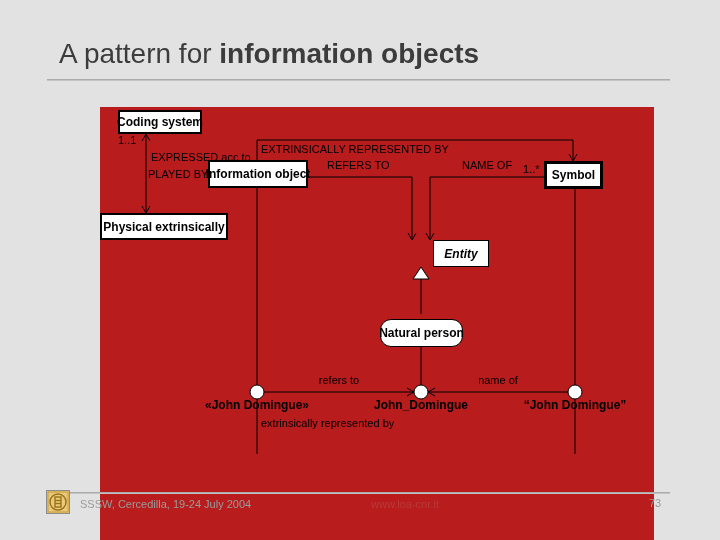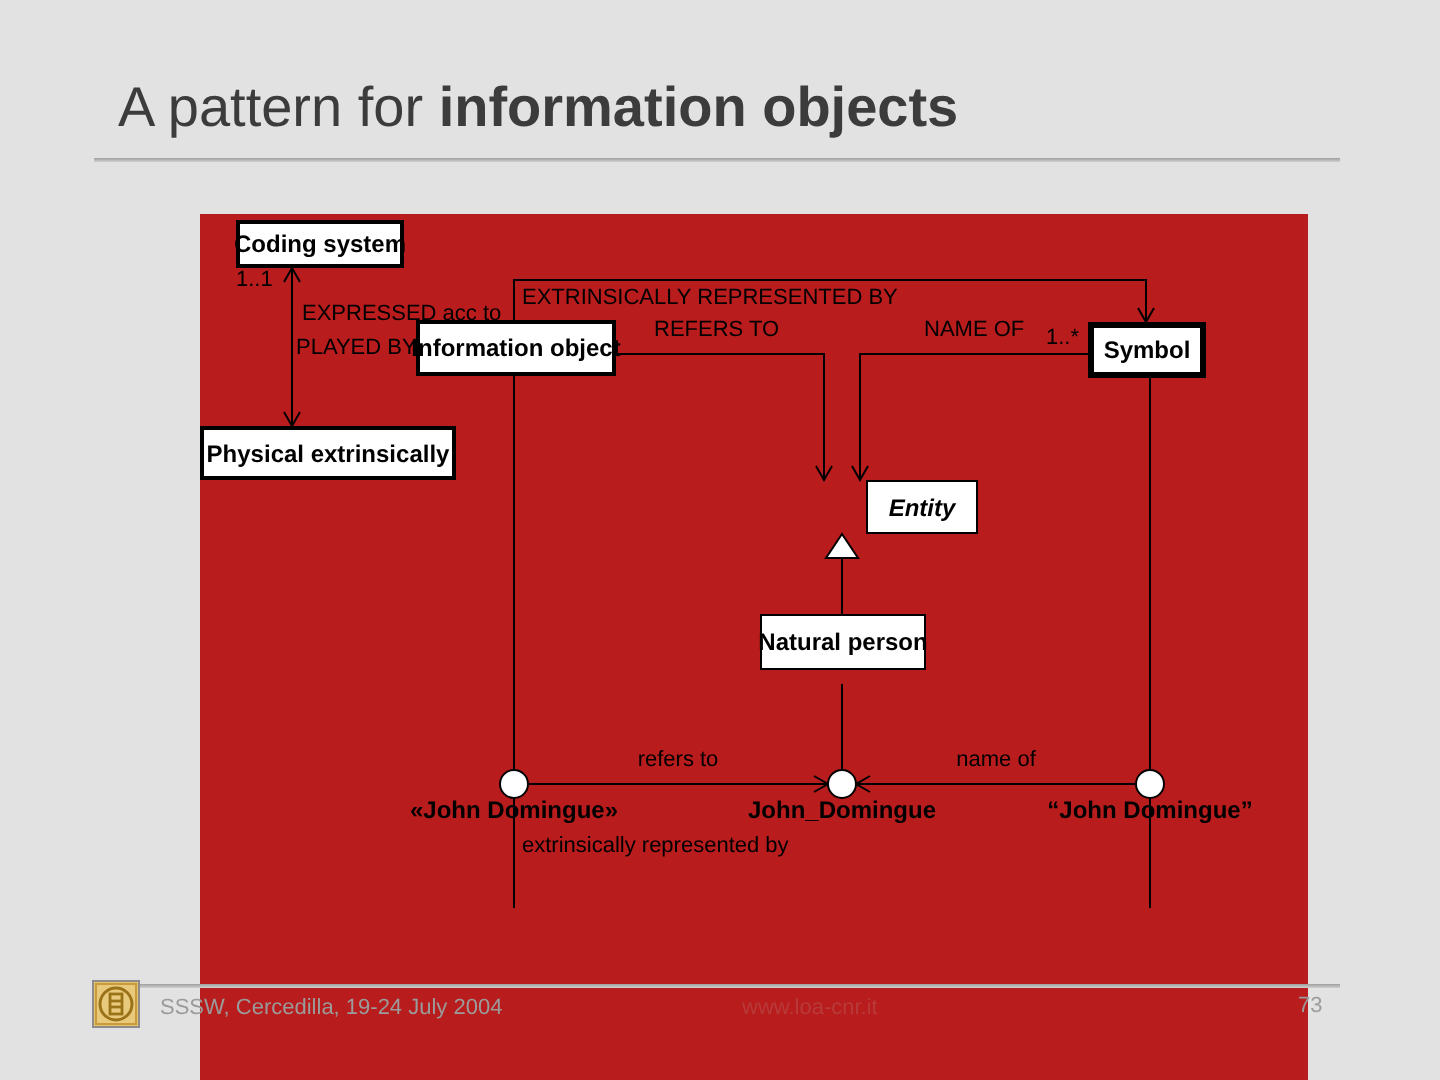--- a/index.html
+++ b/index.html
@@ -45,21 +45,21 @@
   }
   .dlabel.bold { font-weight:bold; font-size:12px; }
   .dlabel.centered { transform:translateX(-50%); }
 
   
   #box-coding   { left:18px;  top:3px;   width:84px;  height:24px; }
   #box-info     { left:108px; top:53px;  width:100px; height:28px; }
   #box-symbol   { left:444px; top:54px;  width:59px;  height:28px; }
   #box-physical { left:0px;   top:106px; width:128px; height:27px; }
   #box-entity   { left:293px; top:133px; width:56px;  height:27px;margin-left:40px; }
-  #box-natural  { left:280px; top:200px; width:83px;  height:28px; }
+  #box-natural  { left:280px; top:212px; width:83px;  height:28px;border-radius:11px; }
 
   
   #lab-mult-coding { left:18px;  top:27px; }
   #lab-expressed   { left:51px;  top:44px; }
   #lab-extrins     { left:161px; top:36px; }
   #lab-played      { left:48px;  top:61px; }
   #lab-refers-up   { left:227px; top:52px; }
   #lab-name-up     { left:362px; top:52px; }
   #lab-mult-symbol { left:423px; top:56px; }
   #lab-refers-lo   { left:239px; top:267px; }

